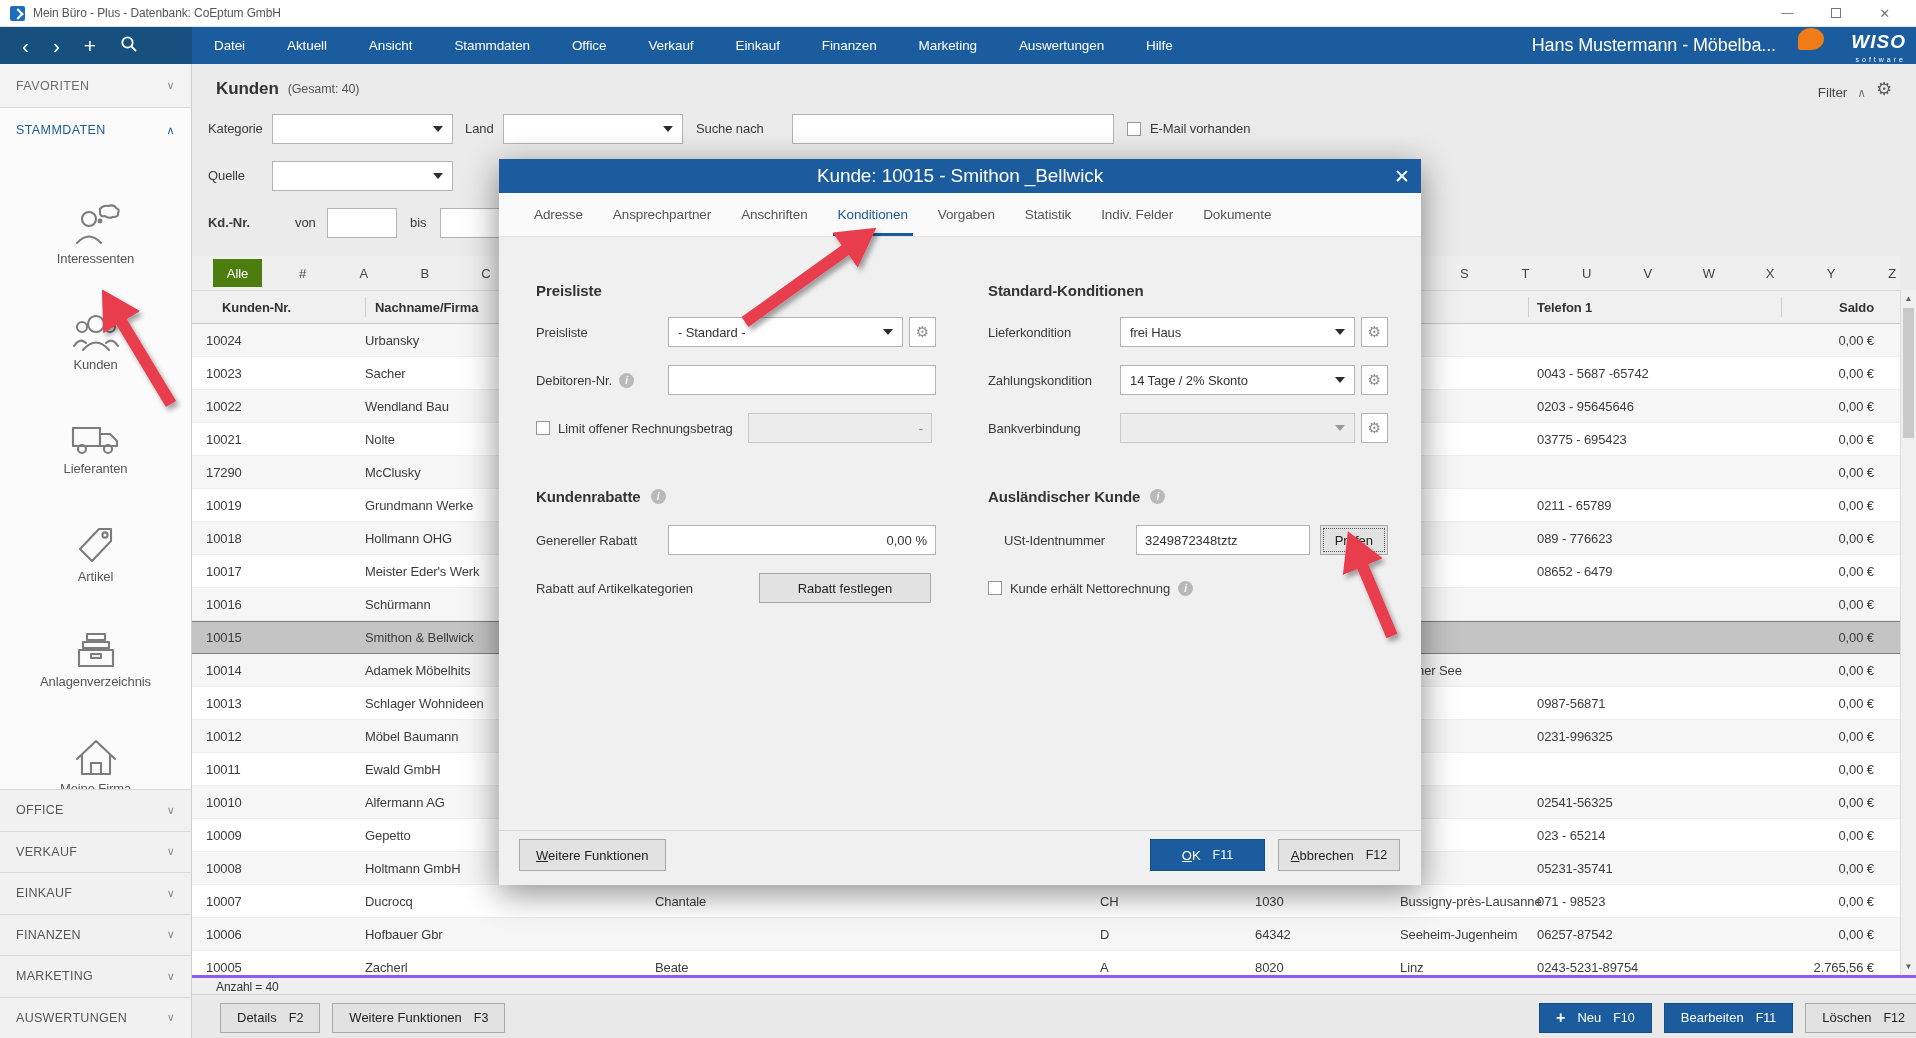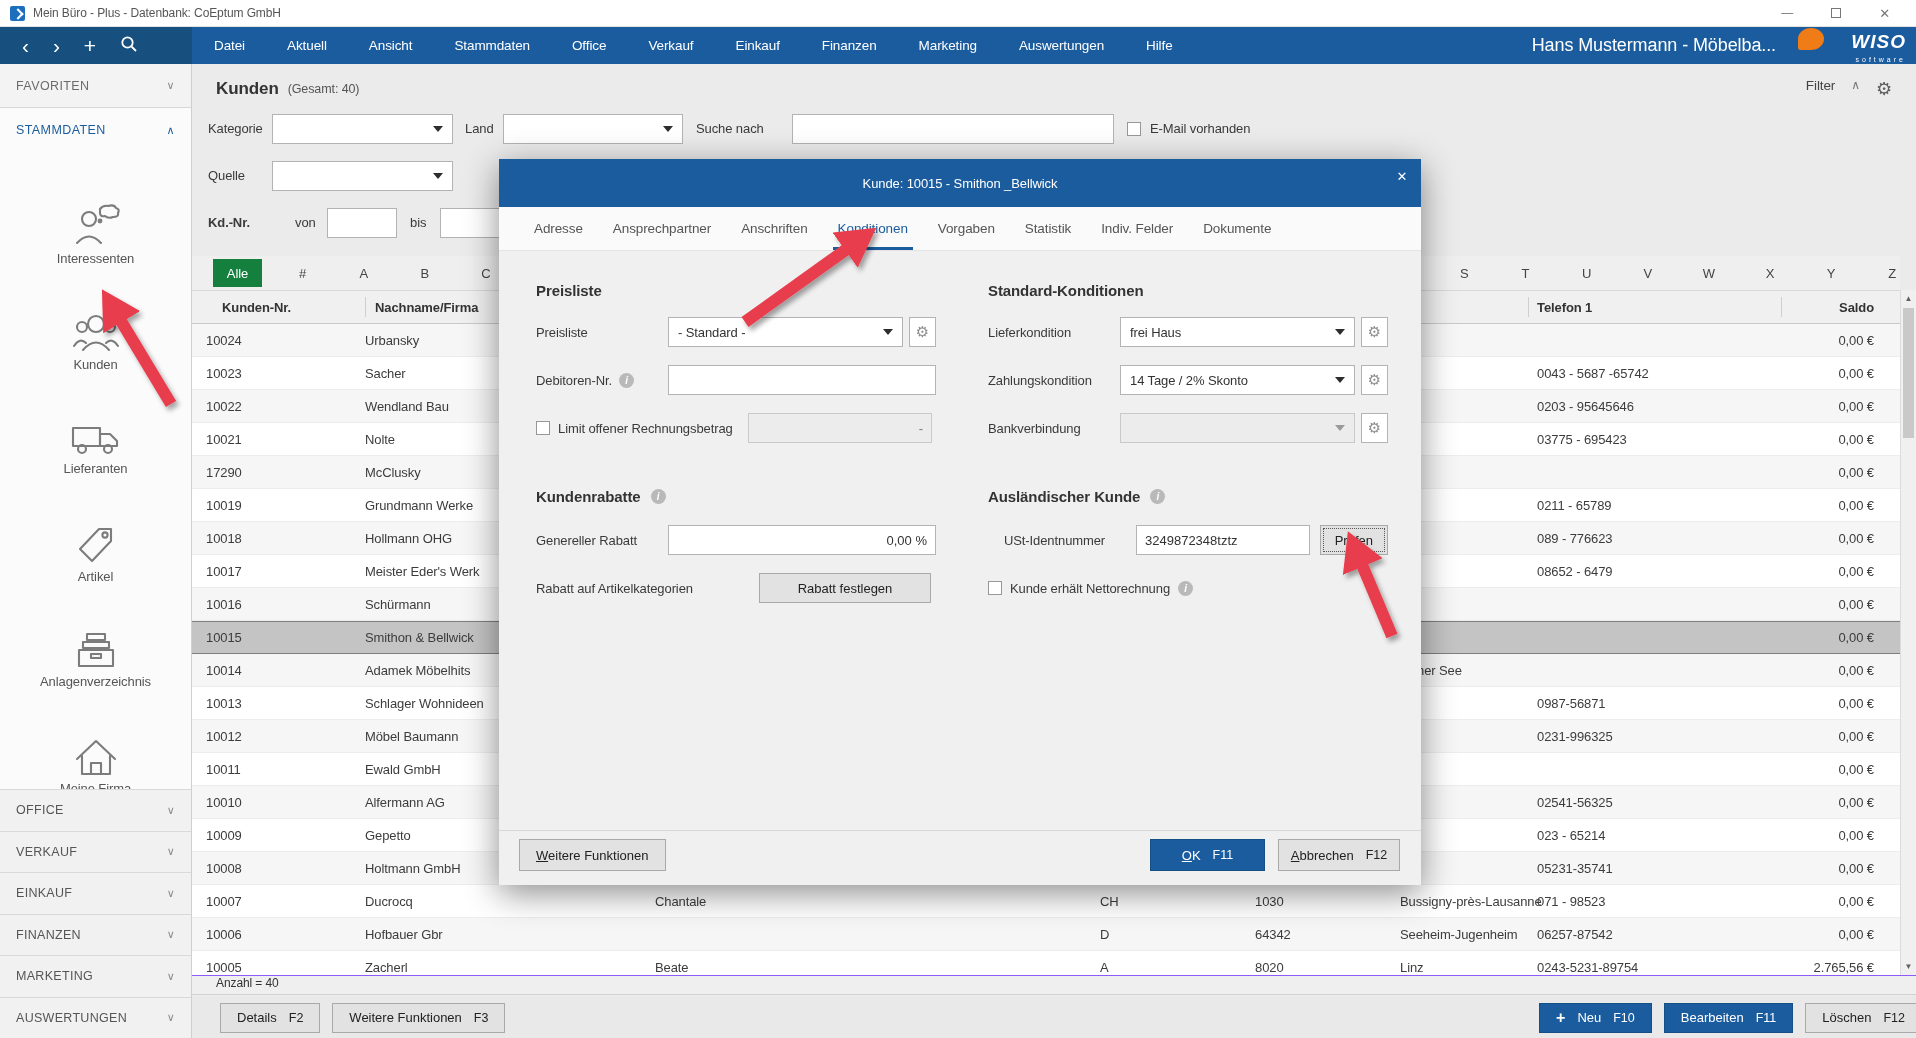--- a/index.html
+++ b/index.html
@@ -55,36 +55,36 @@
               align-items:center; justify-content:space-between; padding:0 16px;
               font-size:12.5px; color:#555; letter-spacing:.3px; }
   .side-bar .chev { font-size:11px; color:#8a8a8a; }
 
   
   .main { position:absolute; left:192px; top:64px; right:0; bottom:0; }
   .content-header { position:absolute; top:0; left:0; right:0; height:50px; display:flex;
                     align-items:center; padding:0 24px; }
   .page-title { font-size:17px; font-weight:bold; color:#333; }
   .page-total { margin-left:9px; font-size:12.5px; color:#555; }
-  .filter-toggle { margin-left:auto; display:flex; align-items:flex-start; gap:16px; color:#444; font-size:13.5px; }
+  .filter-toggle { margin-left:auto; display:flex; align-items:flex-end; gap:10px; color:#444; font-size:13.5px; }
   .filter-toggle .chev { color:#777; font-size:12px; }
   .gear-big { color:#5f5f5f; font-size:18px; }
 
   .flabel { position:absolute; height:30px; line-height:30px; color:#3a3a3a; }
   .dd { position:absolute; height:30px; background:#fff; border:1px solid #b3b3b3; display:flex;
         align-items:center; justify-content:space-between; padding:0 9px; color:#333; }
   .caret { width:0; height:0; border-left:5px solid transparent; border-right:5px solid transparent;
            border-top:6px solid #2d2d2d; flex:none; }
   .tin { position:absolute; height:30px; background:#fff; border:1px solid #b3b3b3; padding:0 8px;
          font:inherit; color:#333; }
   .cb { position:absolute; width:14px; height:14px; border:1px solid #979797; background:#fff; }
 
   .alpha { position:absolute; top:192px; left:0; right:16px; height:34px; background:#efefef;
            display:flex; align-items:center; overflow:hidden; }
-  .alle { margin-left:21px; width:49px; height:28px; background:#15803d; color:#fff; display:flex;
+  .alle { margin-left:21px; width:49px; height:28px; background:#4d7c0f; color:#fff; display:flex;
           align-items:center; justify-content:center; flex:none; }
   .letters { display:flex; margin-left:10px; }
   .letter { width:61.15px; flex:none; text-align:center; color:#444; }
 
   .thead { position:absolute; top:226px; left:0; right:16px; height:34px; background:#f0f0f0;
            border-top:1px solid #d8d8d8; border-bottom:1px solid #c9c9c9; font-weight:bold; color:#333; }
   .thead span { position:absolute; top:0; bottom:0; display:flex; align-items:center; }
   .th-nr { left:30px; }
   .th-name { left:183px; }
   .th-tel { left:1345px; }
@@ -101,40 +101,40 @@
   .c-vorname { left:463px; } .c-land { left:908px; } .c-plz { left:1063px; }
   .c-ort { left:1208px; width:300px; overflow:hidden; } .c-tel { left:1345px; } .c-saldo { right:26px; }
 
   .vscroll { position:absolute; top:226px; right:0; bottom:63px; width:16px; background:#f0f0f0;
              border-left:1px solid #dcdcdc; }
   .vs-up,.vs-down { position:absolute; left:0; right:0; text-align:center; color:#606060; font-size:8px; }
   .vs-up { top:4px; } .vs-down { bottom:4px; }
   .vs-thumb { position:absolute; left:2px; right:2px; top:18px; height:130px; background:#c9c9c9; }
 
   .statusbar { position:absolute; left:0; right:0; top:911px; height:20px; background:#efefef;
-               border-top:1px solid #8b5cf6; border-bottom:1px solid #d2d2d2; display:flex;
-               align-items:flex-start; padding-left:24px; font-size:12px; color:#333; }
+               border-top:3px solid #8b5cf6; border-bottom:1px solid #d2d2d2; display:flex;
+               align-items:flex-end; padding-left:24px; font-size:12px; color:#333; }
 
   .toolbar { position:absolute; left:0; right:0; bottom:0; height:41px; background:#e9e9e9;
              display:flex; align-items:center; gap:12px; padding:0 0 0 28px; overflow:hidden; }
   .btn { height:30px; padding:0 16px; background:#e2e2e2; border:1px solid #a9a9a9; display:inline-flex;
          align-items:center; gap:12px; font-size:13px; color:#222; white-space:nowrap; }
   .btn .key { font-size:12.5px; }
   .btn-blue { background:#1a5c9e; border-color:#16527withdraw; border-color:#164e86; color:#fff; }
   .tb-right { margin-left:auto; display:flex; gap:12px; padding-right:0; }
   .tb-right .btn:last-child { margin-right:-6px; }
   .plus-w { font-weight:bold; font-size:16px; }
   .u1 { display:inline-block; }
   .u1::first-letter { text-decoration:underline; }
 
   
   .dialog { position:absolute; left:499px; top:159px; width:922px; height:726px; background:#f0f0f0;
             box-shadow:0 8px 32px rgba(0,0,0,.45); z-index:40; }
-  .dlg-head { height:48px; background:#1a5c9e; color:#fff; display:flex; align-items:center;
-              justify-content:center; position:relative; font-size:13px; }
+  .dlg-head { height:34px; background:#1a5c9e; color:#fff; display:flex; align-items:center;
+              justify-content:center; position:relative; font-size:19px; }
   .dlg-close { position:absolute; right:0; top:0; width:38px; height:34px; display:flex;
                align-items:center; justify-content:center; color:#fff; }
   .dlg-tabs { height:44px; background:#fafafa; display:flex; align-items:stretch; gap:30px;
               padding:0 35px; border-bottom:1px solid #e3e3e3; }
   .dlg-tab { display:flex; align-items:center; color:#555; font-size:13.5px; position:relative; }
   .dlg-tab.active { color:#1a5c9e; }
   .dlg-tab.active::after { content:""; position:absolute; left:-5px; right:-5px; bottom:0; height:3px; background:#1a5c9e; }
   .dlg-body { position:absolute; top:78px; left:0; right:0; bottom:55px; }
   .col { position:absolute; top:0; }
   .col-l { left:37px; width:400px; }

